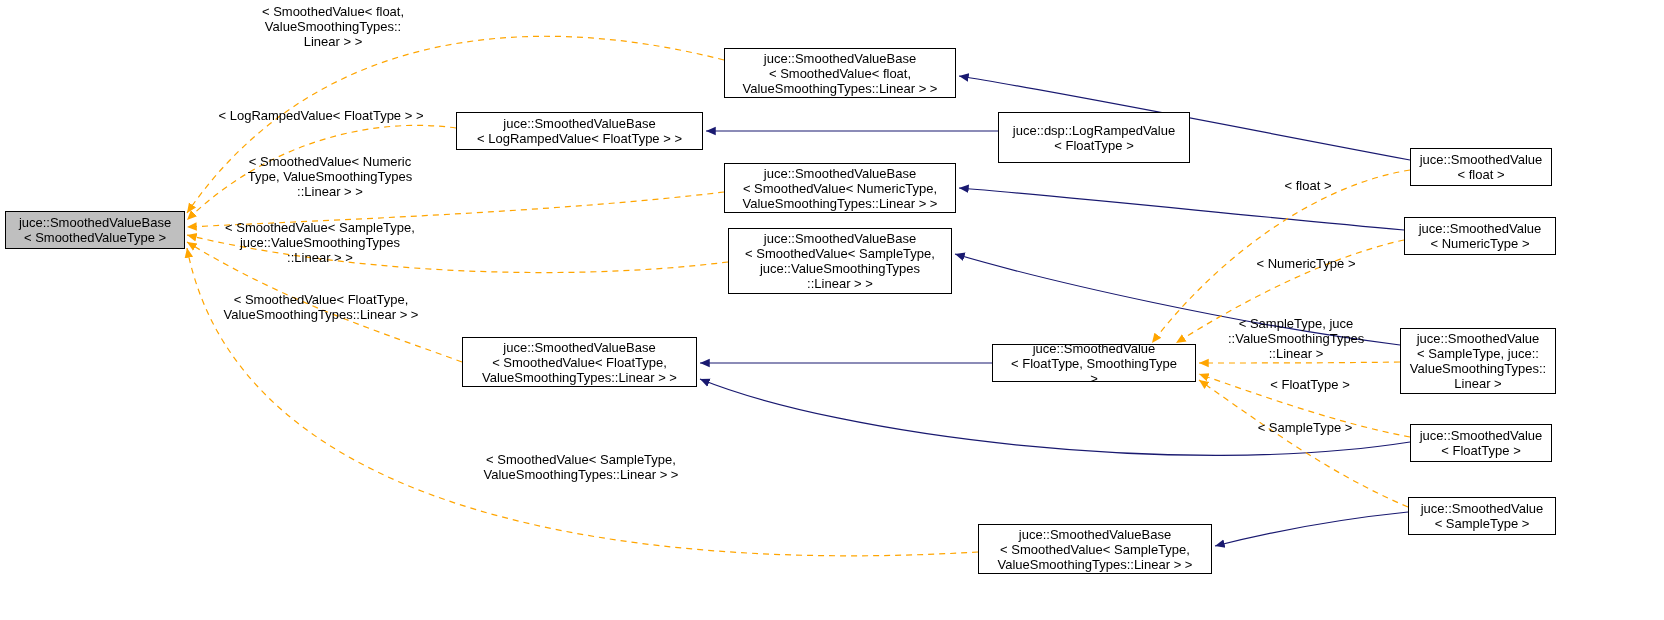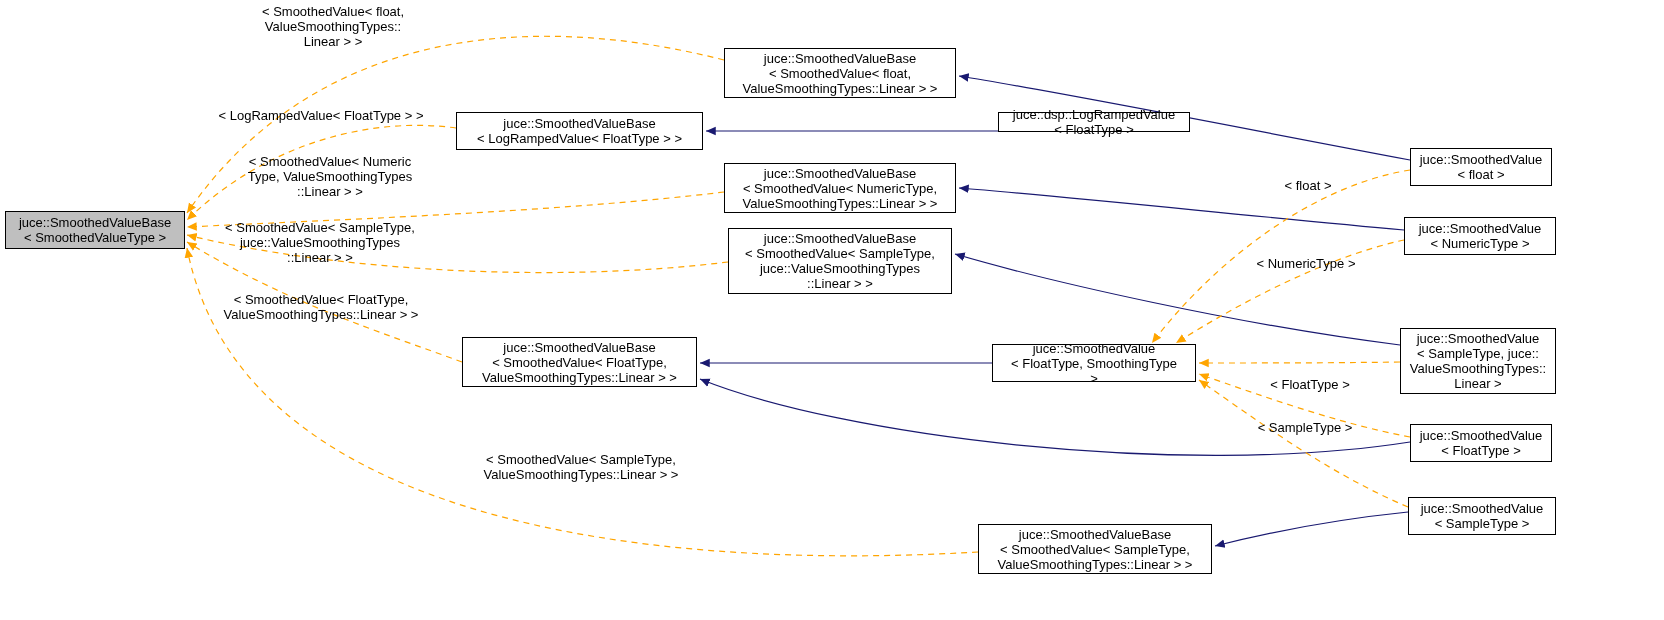--- a/index.html
+++ b/index.html
@@ -77,21 +77,21 @@
   <div class="node current" style="left:5px;top:211px;width:180px;height:38px">juce::SmoothedValueBase
 &lt; SmoothedValueType &gt;</div>
 
   <div class="node" style="left:724px;top:48px;width:232px;height:50px">juce::SmoothedValueBase
 &lt; SmoothedValue&lt; float,
 ValueSmoothingTypes::Linear &gt; &gt;</div>
 
   <div class="node" style="left:456px;top:112px;width:247px;height:38px">juce::SmoothedValueBase
 &lt; LogRampedValue&lt; FloatType &gt; &gt;</div>
 
-  <div class="node" style="left:998px;top:112px;width:192px;height:20px">juce::dsp::LogRampedValue
+  <div class="node" style="left:998px;top:112px;width:192px;height:51px">juce::dsp::LogRampedValue
 &lt; FloatType &gt;</div>
 
   <div class="node" style="left:724px;top:163px;width:232px;height:50px">juce::SmoothedValueBase
 &lt; SmoothedValue&lt; NumericType,
 ValueSmoothingTypes::Linear &gt; &gt;</div>
 
   <div class="node" style="left:728px;top:228px;width:224px;height:66px">juce::SmoothedValueBase
 &lt; SmoothedValue&lt; SampleType,
 juce::ValueSmoothingTypes
 ::Linear &gt; &gt;</div>
@@ -141,18 +141,21 @@
   <div class="edge-label" style="left:208px;top:292px;width:226px">&lt; SmoothedValue&lt; FloatType,
 ValueSmoothingTypes::Linear &gt; &gt;</div>
 
   <div class="edge-label" style="left:474px;top:452px;width:214px">&lt; SmoothedValue&lt; SampleType,
 ValueSmoothingTypes::Linear &gt; &gt;</div>
 
   <div class="edge-label" style="left:1278px;top:178px;width:60px">&lt; float &gt;</div>
 
   <div class="edge-label" style="left:1248px;top:256px;width:116px">&lt; NumericType &gt;</div>
 
+  <div class="edge-label" style="left:1228px;top:316px;width:136px">&lt; SampleType, juce
+::ValueSmoothingTypes
+::Linear &gt;</div>
 
   <div class="edge-label" style="left:1264px;top:377px;width:92px">&lt; FloatType &gt;</div>
 
   <div class="edge-label" style="left:1252px;top:420px;width:106px">&lt; SampleType &gt;</div>
 
 </div>
 
 </body></html>

